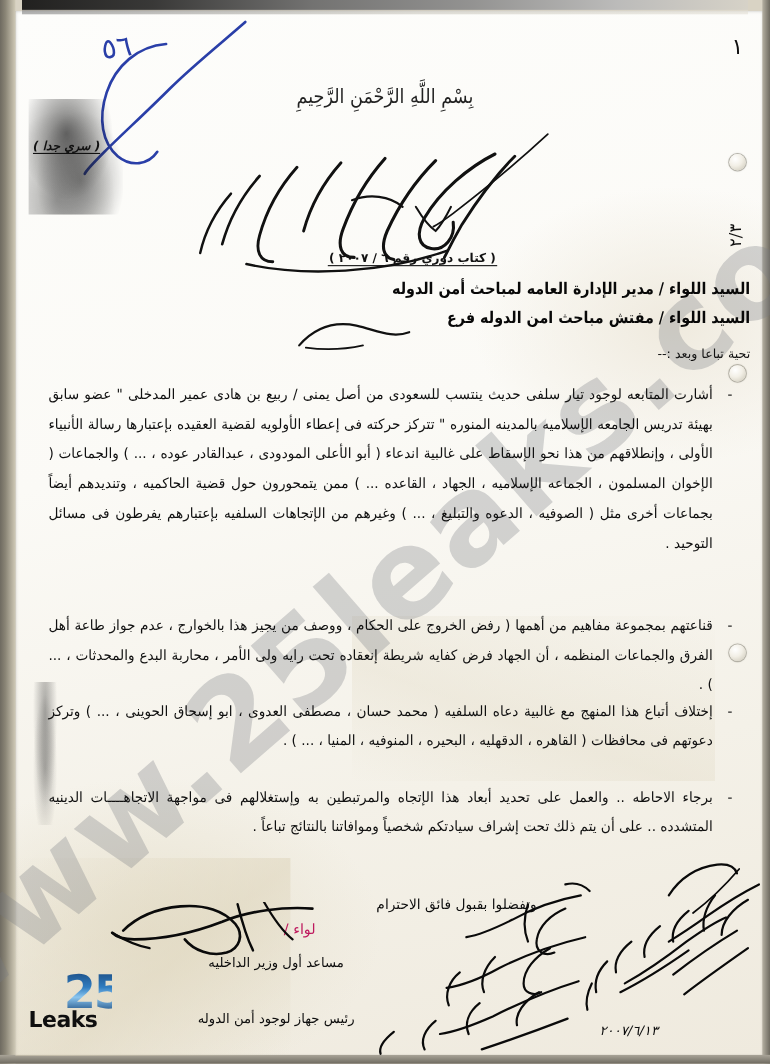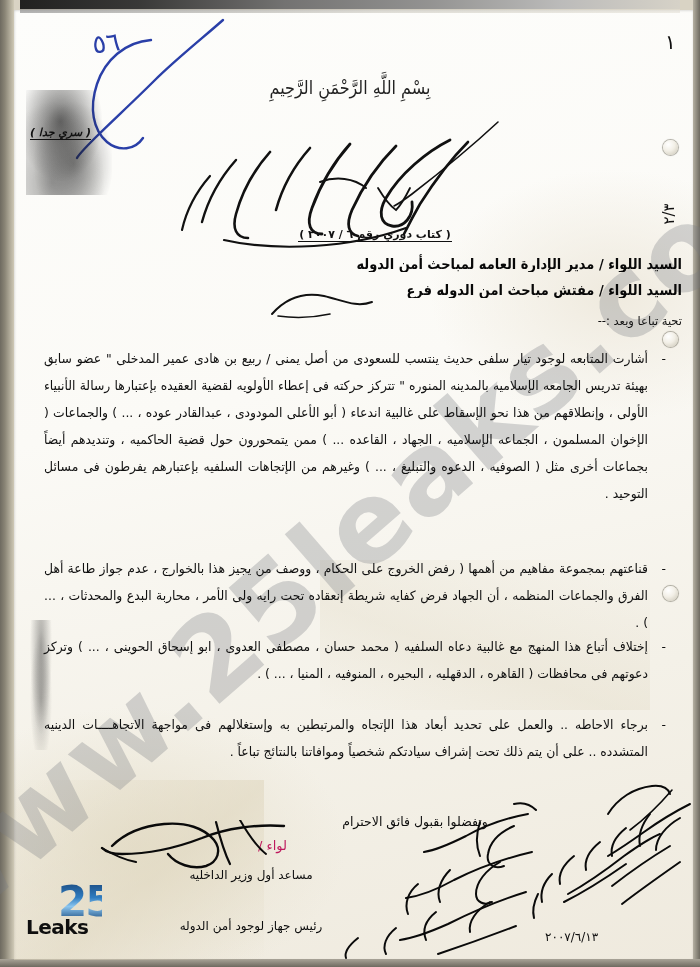--- a/index.html
+++ b/index.html
@@ -124,21 +124,21 @@
   }
   .sigblk{
     position:absolute;left:96px;top:836px;width:310px;
     direction:rtl;text-align:center;
     font-size:12px;color:#0d0d0d;line-height:23px;
   }
   .sigblk .ln{display:block;margin-top:28px;}
   .sigrank{position:absolute;left:258px;top:838px;font-size:13px;direction:rtl;color:#be185d;}
   .date{
     position:absolute;left:545px;top:930px;
-    direction:rtl;font-size:12px;color:#0d0d0d;letter-spacing:1px;
+    direction:rtl;font-size:12px;color:#0d0d0d;letter-spacing:1px;font-style:italic;
   }
   .pgnum{
     position:absolute;left:665px;top:30px;font-size:20px;color:#101010;
     font-family:"DejaVu Serif",serif;
   }
   .foliomark{
     position:absolute;left:658px;top:205px;font-size:15px;color:#111;direction:rtl;
     transform:rotate(-90deg);transform-origin:center;
   }
 

